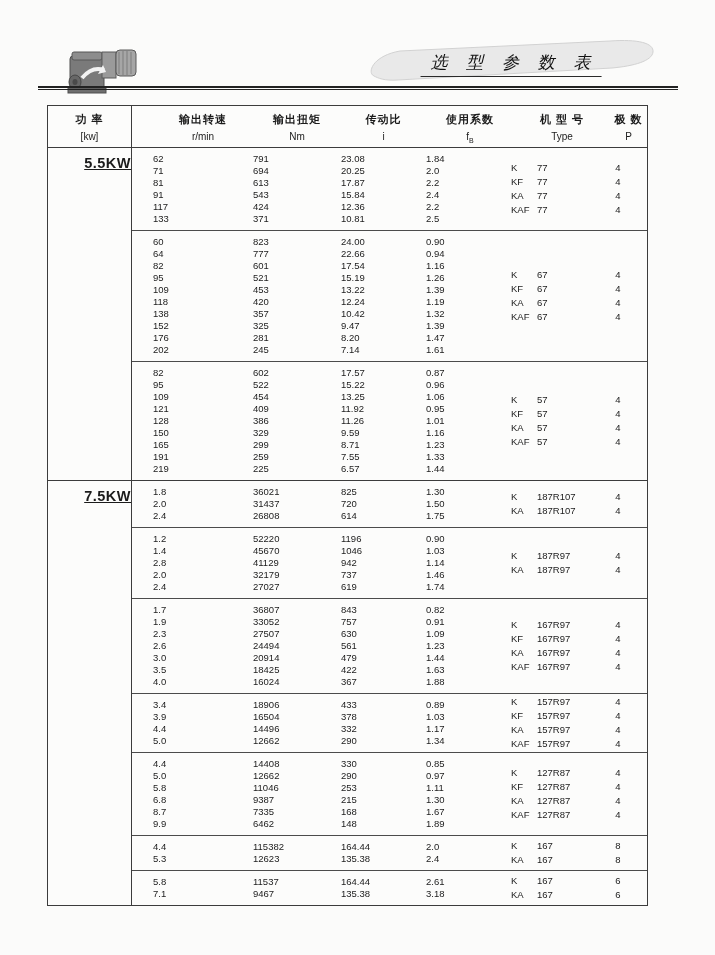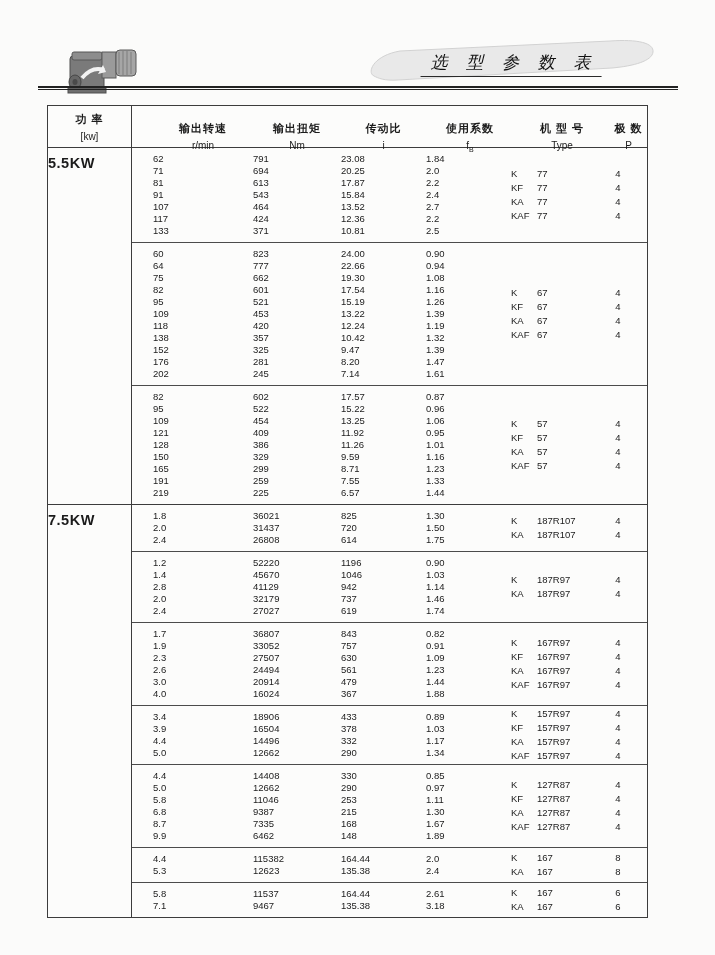--- a/index.html
+++ b/index.html
@@ -17,26 +17,26 @@
     border-top:2px solid #222; border-bottom:1px solid #222; }
 
   
   .sel-table { position:absolute; left:47px; top:105px; width:601px; border:1.5px solid #3c3c3c; background:#fcfcfb; }
   .thead { display:flex; border-bottom:1.2px solid #3c3c3c; height:42px; }
   .power-col { width:84px; border-right:1.2px solid #3c3c3c; flex:0 0 84px; }
   .thead .power-col { display:flex; flex-direction:column; align-items:center; padding-top:6px; }
   .hzh { font-weight:bold; font-size:11px; letter-spacing:1px; }
   .hunit { font-size:10px; margin-top:4px; }
   .hgrid { flex:1; display:grid; grid-template-columns:100px 88px 85px 88px 96px 1fr; padding:6px 0 0 21px; }
-  .hcell { text-align:center;margin-top:9px; }
+  .hcell { text-align:center; }
   .hcell sub { font-size:7px; }
 
   .table-section { display:flex; }
   .table-section + .table-section { border-top:1.5px solid #3c3c3c; }
-  .power-label { font-weight:bold; font-size:14.5px; text-align:left; padding-top:7px; letter-spacing:0.5px; }
+  .power-label { font-weight:bold; font-size:14.5px; text-align:right; padding-top:7px; letter-spacing:0.5px;text-decoration:underline; }
   .blocks { flex:1; display:flex; flex-direction:column; }
   .block { position:relative; padding:5px 0 5px 21px; }
   .block + .block { border-top:1px solid #4b4b4b; }
   .num-row { display:grid; grid-template-columns:100px 88px 85px auto; font-size:9.5px; line-height:12px; }
   .types { position:absolute; left:379px; top:5px; bottom:5px; display:flex; flex-direction:column; justify-content:center; }
   .type-row { display:flex; font-size:9.5px; line-height:14px; }
   .type-model { width:98px; display:flex; }
   .type-prefix { width:26px; }
   .type-p { width:18px; text-align:center; }
 </style>
@@ -127,26 +127,20 @@
                   <div>17.87</div>
                   <div>2.2</div>
                 </div>
                 <div class="num-row">
                   <div>91</div>
                   <div>543</div>
                   <div>15.84</div>
                   <div>2.4</div>
                 </div>
                 <div class="num-row">
-                  <div>107</div>
-                  <div>464</div>
-                  <div>13.52</div>
-                  <div>2.7</div>
-                </div>
-                <div class="num-row">
                   <div>117</div>
                   <div>424</div>
                   <div>12.36</div>
                   <div>2.2</div>
                 </div>
                 <div class="num-row">
                   <div>133</div>
                   <div>371</div>
                   <div>10.81</div>
                   <div>2.5</div>
@@ -189,26 +183,20 @@
                   <div>60</div>
                   <div>823</div>
                   <div>24.00</div>
                   <div>0.90</div>
                 </div>
                 <div class="num-row">
                   <div>64</div>
                   <div>777</div>
                   <div>22.66</div>
                   <div>0.94</div>
-                </div>
-                <div class="num-row">
-                  <div>75</div>
-                  <div>662</div>
-                  <div>19.30</div>
-                  <div>1.08</div>
                 </div>
                 <div class="num-row">
                   <div>82</div>
                   <div>601</div>
                   <div>17.54</div>
                   <div>1.16</div>
                 </div>
                 <div class="num-row">
                   <div>95</div>
                   <div>521</div>
@@ -490,20 +478,26 @@
                   <div>561</div>
                   <div>1.23</div>
                 </div>
                 <div class="num-row">
                   <div>3.0</div>
                   <div>20914</div>
                   <div>479</div>
                   <div>1.44</div>
                 </div>
                 <div class="num-row">
+                  <div>3.5</div>
+                  <div>18425</div>
+                  <div>422</div>
+                  <div>1.63</div>
+                </div>
+                <div class="num-row">
                   <div>4.0</div>
                   <div>16024</div>
                   <div>367</div>
                   <div>1.88</div>
                 </div>
               </div>
               <div class="types">
                 <div class="type-row">
                   <div class="type-model">
                     <div class="type-prefix">K</div>

